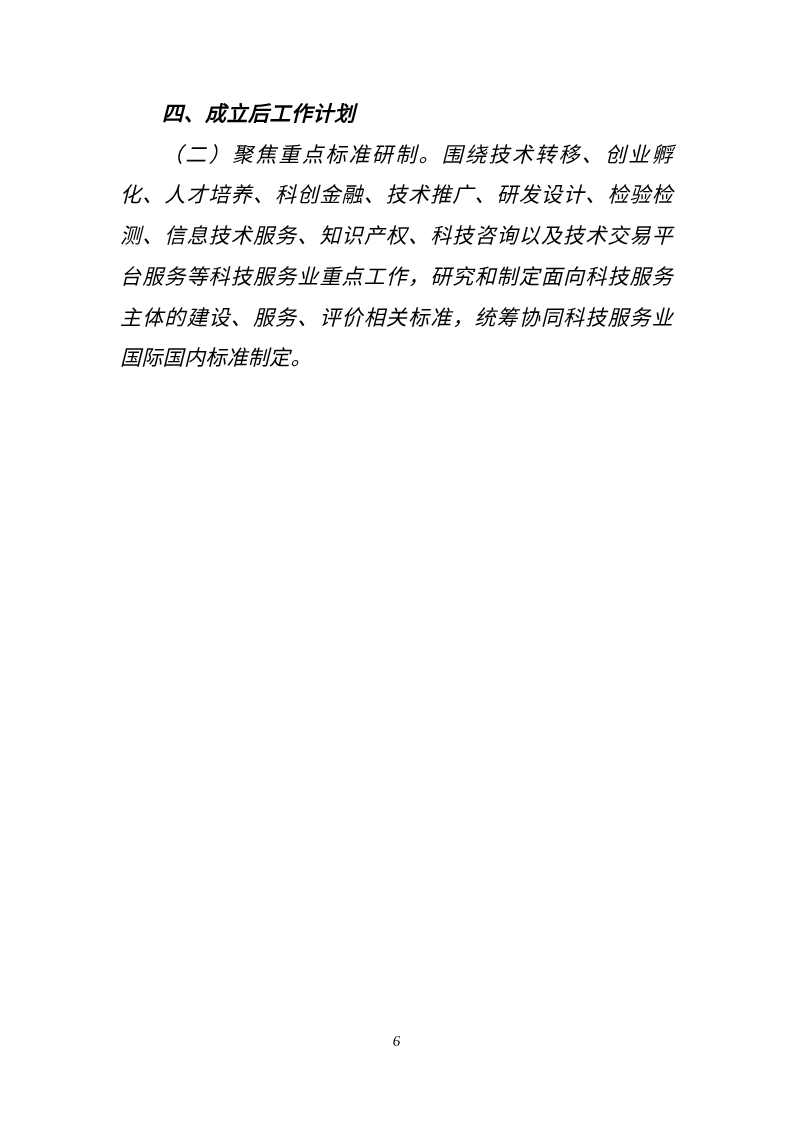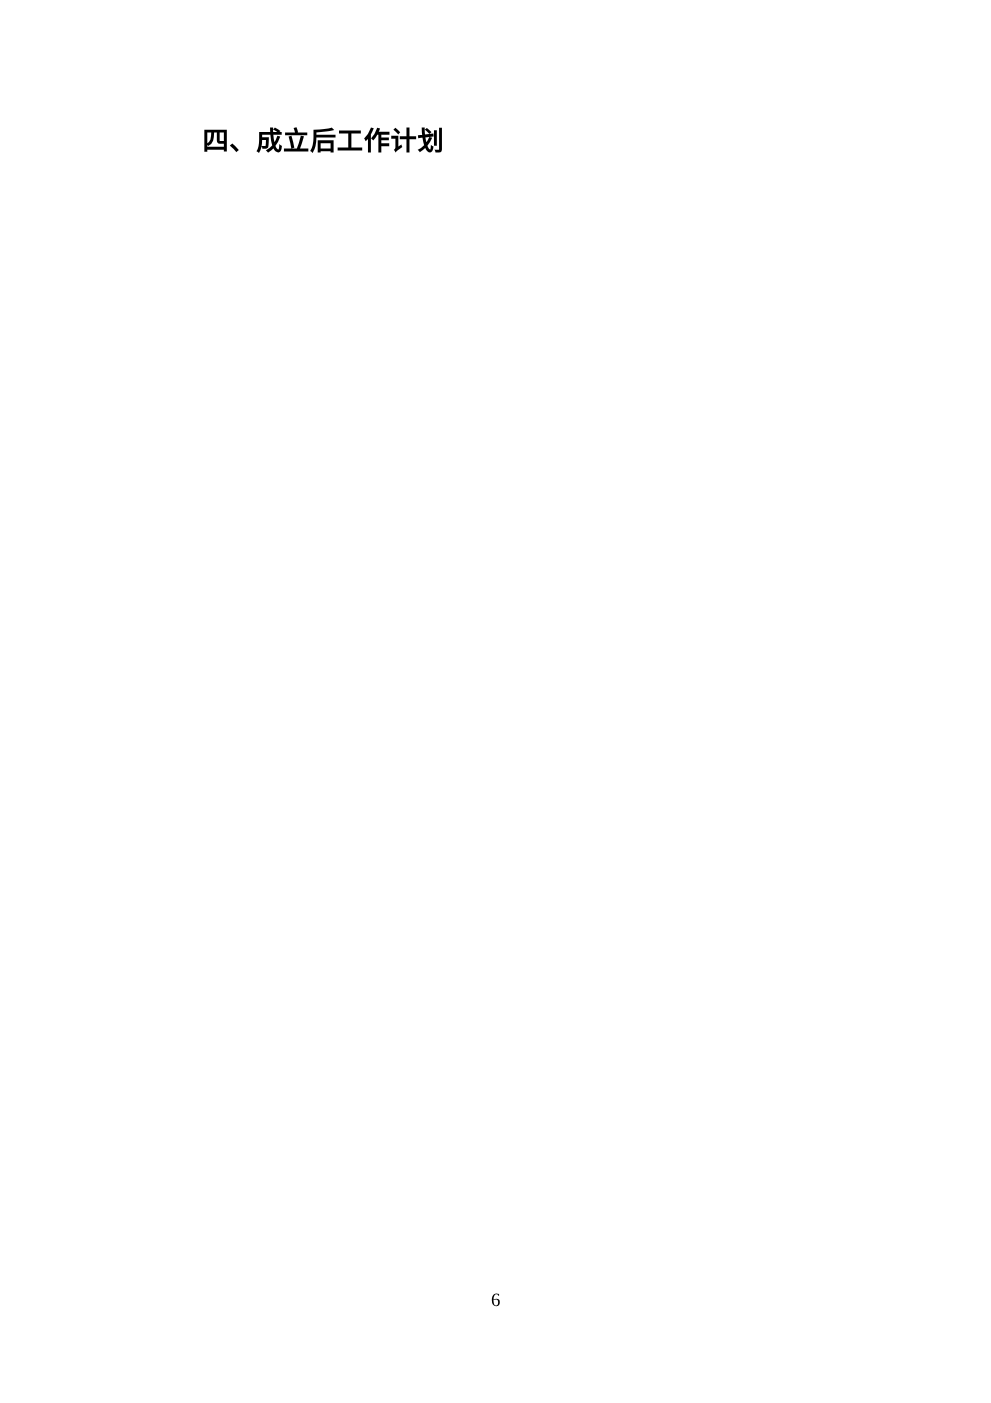--- a/index.html
+++ b/index.html
@@ -7,20 +7,21 @@
     padding: 0;
     background: #ffffff;
   }
   .page {
     position: relative;
     width: 793px;
     height: 1122px;
     background: #ffffff;
     overflow: hidden;
     color: #000000;
+    font-style: italic;
   }
   .content {
     position: absolute;
     left: 120px;
     top: 94px;
     width: 553px;
   }
   .heading {
     font-family: "Liberation Sans", sans-serif;
     font-weight: 700;
@@ -54,17 +55,18 @@
     font-size: 15px;
     color: #000000;
   }
 </style>
 </head>
 <body>
 
 <div class="page">
   <div class="content">
     <h1 class="heading">四、成立后工作计划</h1>
+    <p class="para">（二）聚焦重点标准研制。围绕技术转移、创业孵化、人才培养、科创金融、技术推广、研发设计、检验检测、信息技术服务、知识产权、科技咨询以及技术交易平台服务等科技服务业重点工作，研究和制定面向科技服务主体的建设、服务、评价相关标准，统筹协同科技服务业国际国内标准制定。</p>
   </div>
   <div class="page-footer">
     <span class="page-number">6</span>
   </div>
 </div>
 
 </body></html>

